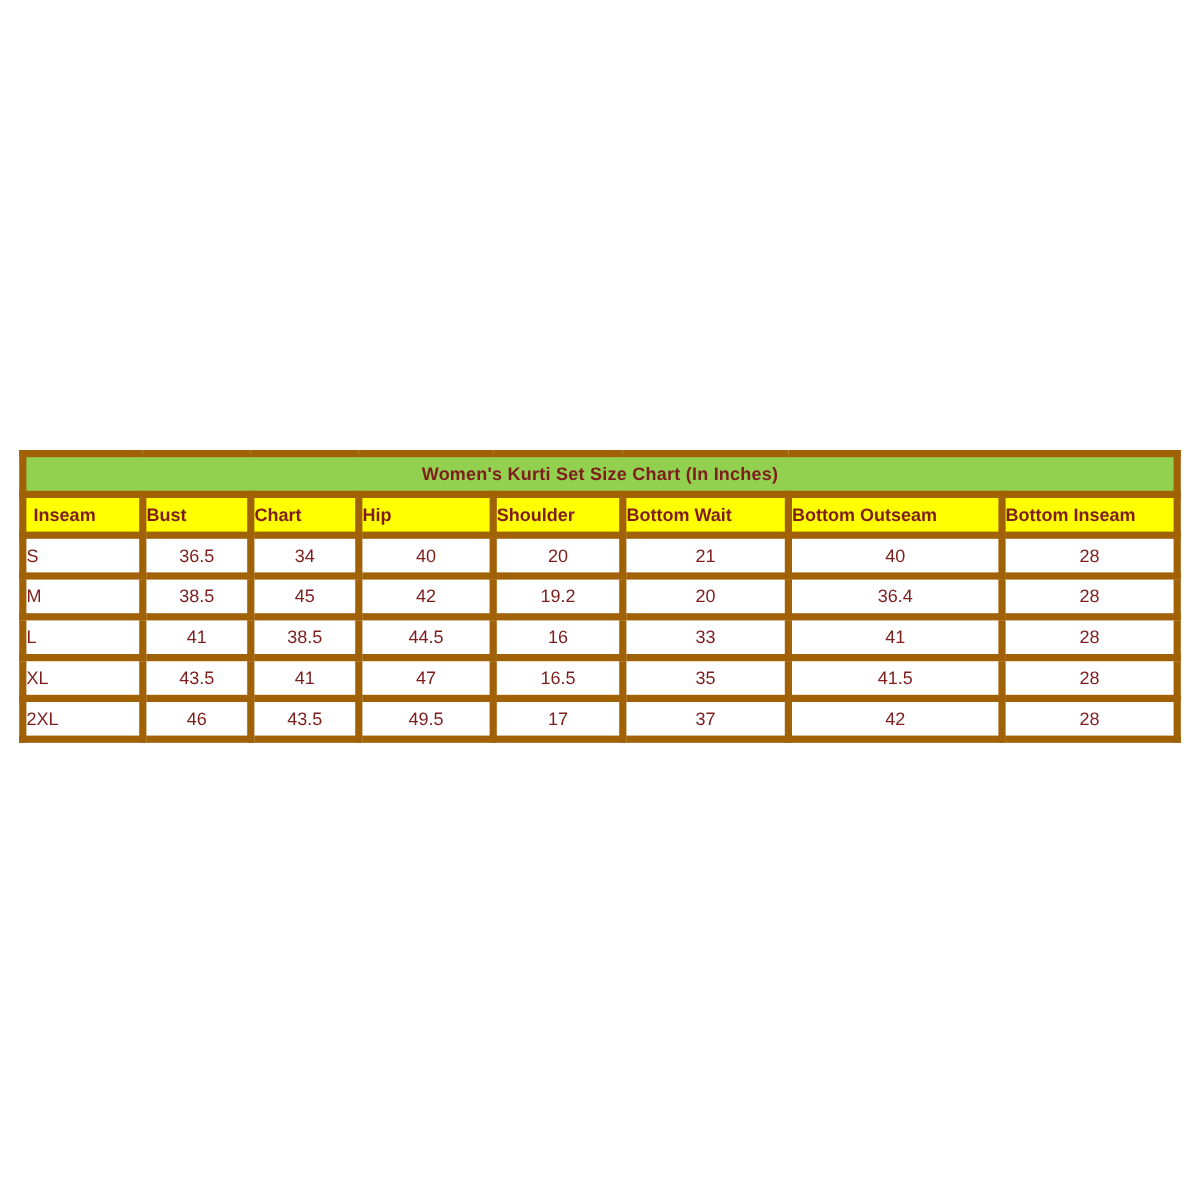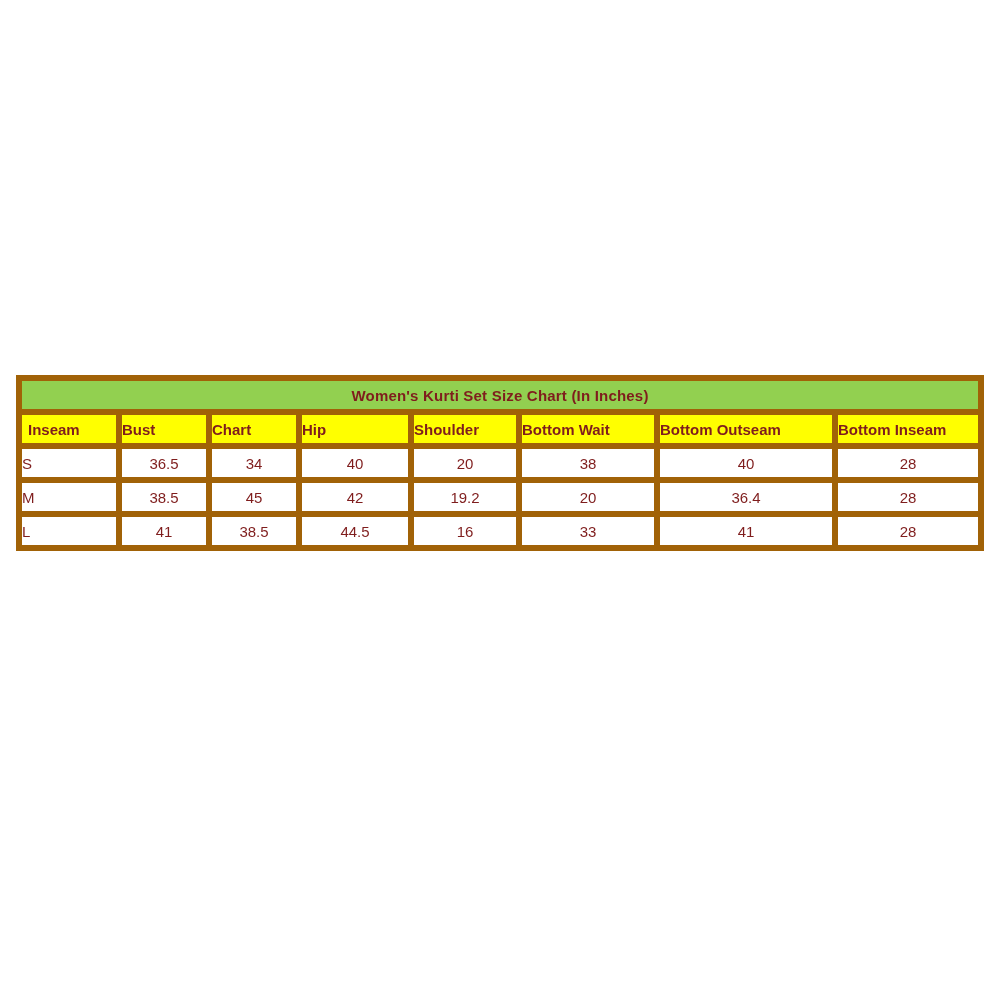--- a/index.html
+++ b/index.html
@@ -104,21 +104,21 @@
         <td class="hdr">Bottom Outseam</td>
         <td class="hdr">Bottom Inseam</td>
       </tr>
 
       <tr>
         <td class="size-cell">S</td>
         <td class="val-cell">36.5</td>
         <td class="val-cell">34</td>
         <td class="val-cell">40</td>
         <td class="val-cell">20</td>
-        <td class="val-cell">38</td>
+        <td class="val-cell">21</td>
         <td class="val-cell">40</td>
         <td class="val-cell">28</td>
       </tr>
 
       <tr>
         <td class="size-cell">M</td>
         <td class="val-cell">38.5</td>
         <td class="val-cell">45</td>
         <td class="val-cell">42</td>
         <td class="val-cell">19.2</td>
@@ -131,17 +131,37 @@
         <td class="size-cell">L</td>
         <td class="val-cell">41</td>
         <td class="val-cell">38.5</td>
         <td class="val-cell">44.5</td>
         <td class="val-cell">16</td>
         <td class="val-cell">33</td>
         <td class="val-cell">41</td>
         <td class="val-cell">28</td>
       </tr>
 
+      <tr>
+        <td class="size-cell">XL</td>
+        <td class="val-cell">43.5</td>
+        <td class="val-cell">41</td>
+        <td class="val-cell">47</td>
+        <td class="val-cell">16.5</td>
+        <td class="val-cell">35</td>
+        <td class="val-cell">41.5</td>
+        <td class="val-cell">28</td>
+      </tr>
 
+      <tr>
+        <td class="size-cell">2XL</td>
+        <td class="val-cell">46</td>
+        <td class="val-cell">43.5</td>
+        <td class="val-cell">49.5</td>
+        <td class="val-cell">17</td>
+        <td class="val-cell">37</td>
+        <td class="val-cell">42</td>
+        <td class="val-cell">28</td>
+      </tr>
 
     </tbody>
   </table>
 </div>
 
 </body></html>

